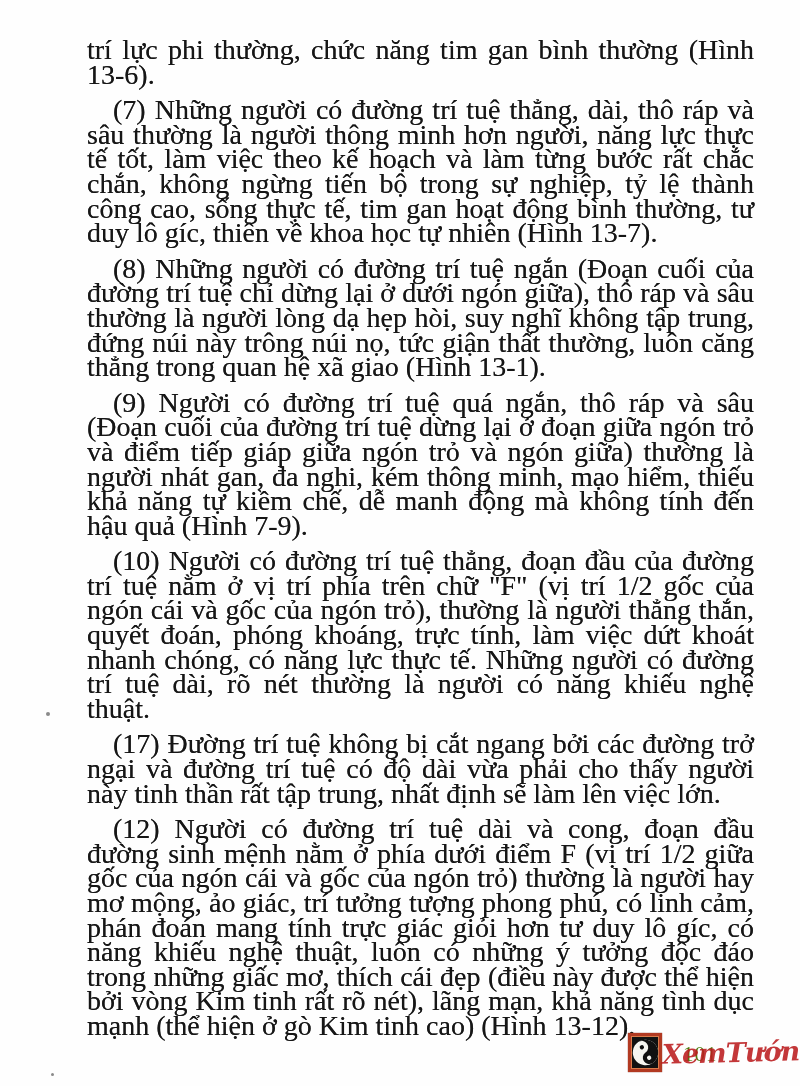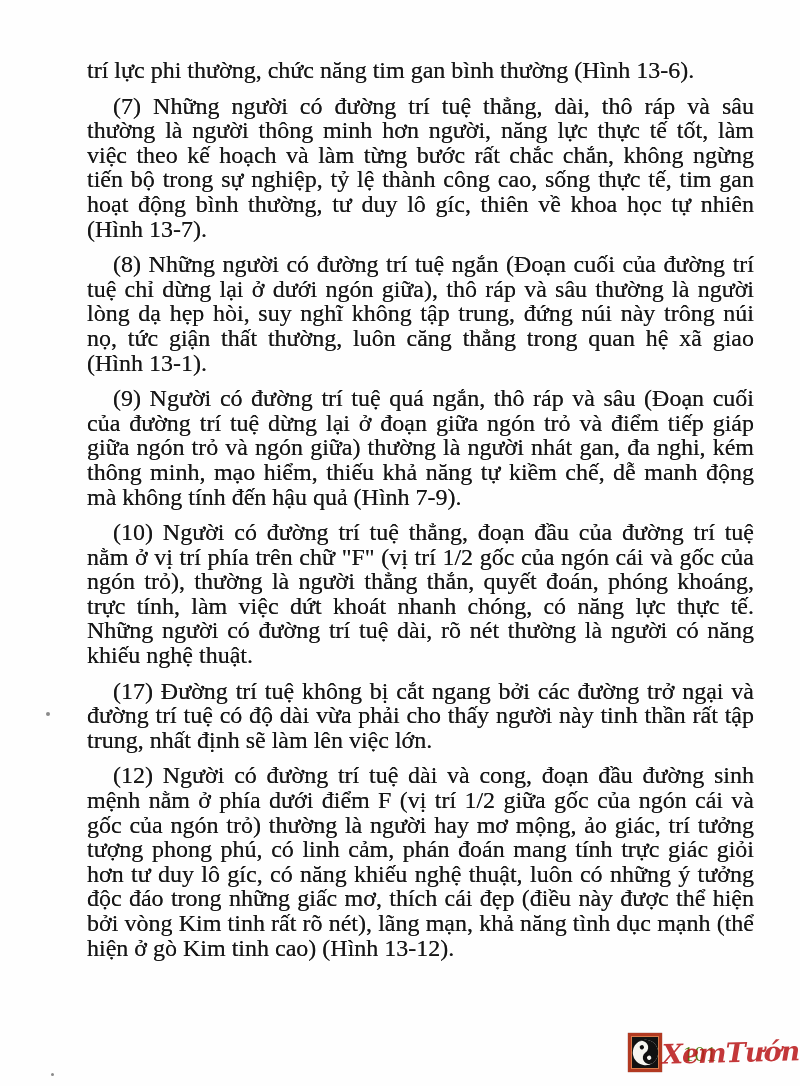--- a/index.html
+++ b/index.html
@@ -15,23 +15,23 @@
     color: #161616;
     overflow: hidden;
   }
   .page {
     position: absolute;
     inset: 0;
   }
   .text-block {
     position: absolute;
     left: 87px;
-    top: 58px;
+    top: 38px;
     width: 667px;
-    font-size: 24px;
+    font-size: 28px;
     line-height: 24.6px;
     text-align: justify;
     text-shadow: 0 0 0.5px rgba(20,20,20,0.75);
   }
   .text-block p {
     margin: 0 0 11px 0;
     text-indent: 26px;
   }
   .text-block p.no-indent {
     text-indent: 0;

